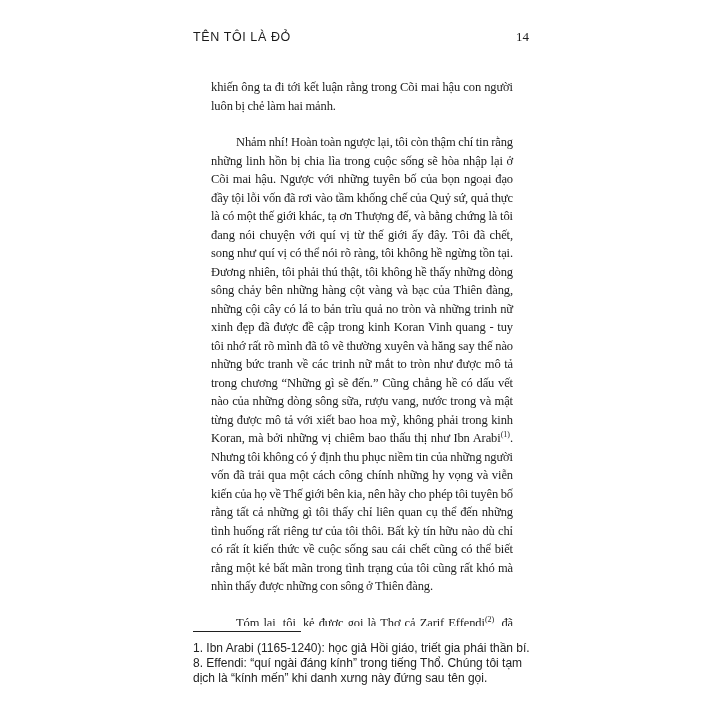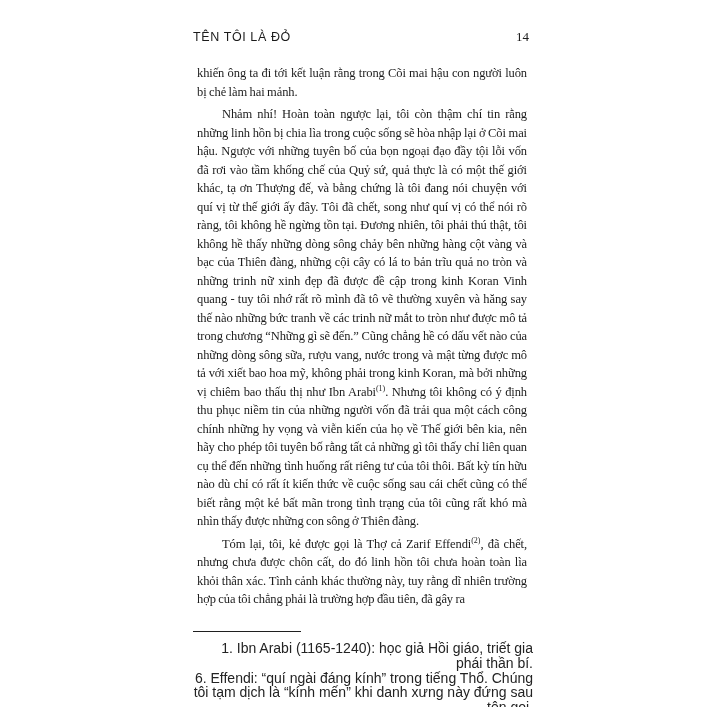--- a/index.html
+++ b/index.html
@@ -51,21 +51,21 @@
     height: 566px;
     overflow: hidden;
     font-family: "Liberation Serif", serif;
     font-size: 12.5px;
     line-height: 18.5px;
     letter-spacing: -0.1px;
     word-spacing: -0.5px;
     color: var(--ink, #1b1b1b);
   }
   .body-text p.para {
-    margin: 4px;
+    margin: 18px;
     text-align: justify;
   }
   .body-text p.para.indent {
     text-indent: 25px;
   }
   .body-text sup {
     font-size: 8px;
     line-height: 0;
     vertical-align: super;
     letter-spacing: 0;
@@ -79,24 +79,24 @@
   }
   .fn-divider {
     width: 108px;
     height: 0;
     border-top: 1.6px solid #1f1f1f;
     margin: 0 0 9px 0;
   }
   .footnotes p.footnote {
     margin: 0;
     font-family: "Liberation Sans", sans-serif;
-    font-size: 14px;
+    font-size: 12px;
     line-height: 14.8px;
     color: var(--ink_soft, #232323);
-    text-align: right;
+    text-align: left;
   }
 </style>
 </head>
 <body>
 
 <div class="page">
 
   <div class="running-head">
     <span class="book-title">TÊN TÔI LÀ ĐỎ</span>
     <span class="page-number">14</span>
@@ -105,17 +105,17 @@
   <div class="body-text">
       <p class="para">khiến ông ta đi tới kết luận rằng trong Cõi mai hậu con người luôn bị chẻ làm hai mảnh.</p>
       <p class="para indent">Nhảm nhí! Hoàn toàn ngược lại, tôi còn thậm chí tin rằng những linh hồn bị chia lìa trong cuộc sống sẽ hòa nhập lại ở Cõi mai hậu. Ngược với những tuyên bố của bọn ngoại đạo đầy tội lỗi vốn đã rơi vào tầm khống chế của Quỷ sứ, quả thực là có một thế giới khác, tạ ơn Thượng đế, và bằng chứng là tôi đang nói chuyện với quí vị từ thế giới ấy đây. Tôi đã chết, song như quí vị có thể nói rõ ràng, tôi không hề ngừng tồn tại. Đương nhiên, tôi phải thú thật, tôi không hề thấy những dòng sông chảy bên những hàng cột vàng và bạc của Thiên đàng, những cội cây có lá to bản trĩu quả no tròn và những trinh nữ xinh đẹp đã được đề cập trong kinh Koran Vinh quang - tuy tôi nhớ rất rõ mình đã tô vẽ thường xuyên và hăng say thế nào những bức tranh về các trinh nữ mắt to tròn như được mô tả trong chương “Những gì sẽ đến.” Cũng chẳng hề có dấu vết nào của những dòng sông sữa, rượu vang, nước trong và mật từng được mô tả với xiết bao hoa mỹ, không phải trong kinh Koran, mà bởi những vị chiêm bao thấu thị như Ibn Arabi<sup>(1)</sup>. Nhưng tôi không có ý định thu phục niềm tin của những người vốn đã trải qua một cách công chính những hy vọng và viễn kiến của họ về Thế giới bên kia, nên hãy cho phép tôi tuyên bố rằng tất cả những gì tôi thấy chỉ liên quan cụ thể đến những tình huống rất riêng tư của tôi thôi. Bất kỳ tín hữu nào dù chỉ có rất ít kiến thức về cuộc sống sau cái chết cũng có thể biết rằng một kẻ bất mãn trong tình trạng của tôi cũng rất khó mà nhìn thấy được những con sông ở Thiên đàng.</p>
       <p class="para indent">Tóm lại, tôi, kẻ được gọi là Thợ cả Zarif Effendi<sup>(2)</sup>, đã chết, nhưng chưa được chôn cất, do đó linh hồn tôi chưa hoàn toàn lìa khỏi thân xác. Tình cảnh khác thường này, tuy rằng dĩ nhiên trường hợp của tôi chẳng phải là trường hợp đầu tiên, đã gây ra</p>
     </div>
 
   <div class="footnotes">
     <div class="fn-divider"></div>
     <div>
         <p class="footnote">1. Ibn Arabi (1165-1240): học giả Hồi giáo, triết gia phái thần bí.</p>
-        <p class="footnote">6. Effendi: “quí ngài đáng kính” trong tiếng Thổ. Chúng tôi tạm dịch là “kính mến” khi danh xưng này đứng sau tên gọi.</p>
+        <p class="footnote">8. Effendi: “quí ngài đáng kính” trong tiếng Thổ. Chúng tôi tạm dịch là “kính mến” khi danh xưng này đứng sau tên gọi.</p>
       </div>
   </div>
 
 </div>
 
 </body></html>

